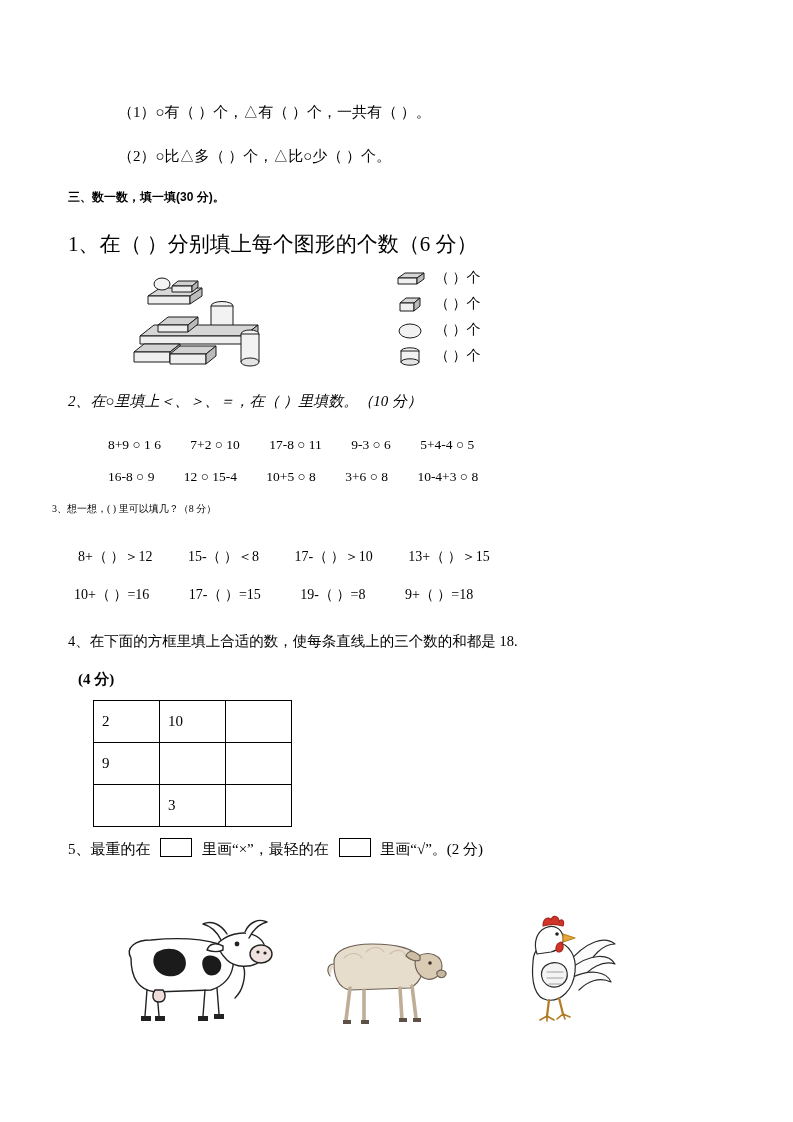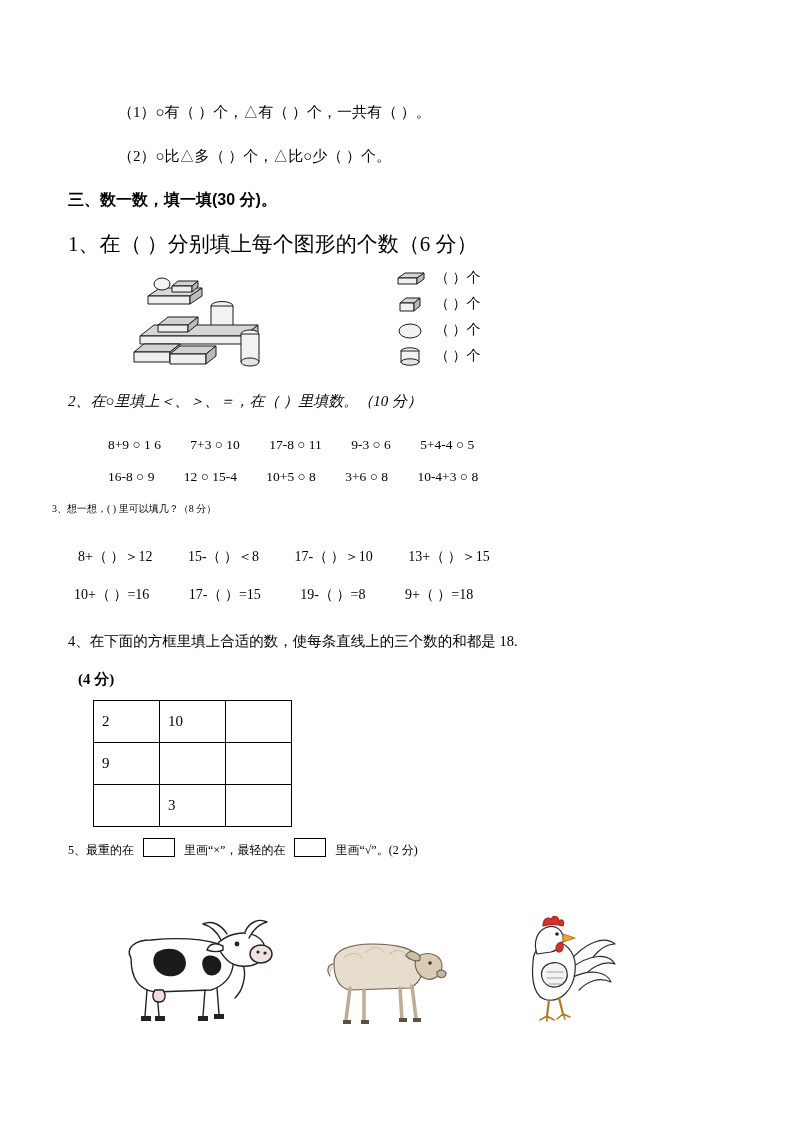--- a/index.html
+++ b/index.html
@@ -117,21 +117,21 @@
 </style>
 </head>
 <body>
 
 <div class="page">
 
   <div class="line" style="left:118px; top:103px; font-size:15px;">（1）○有（        ）个，△有（        ）个，一共有（        ）。</div>
 
   <div class="line" style="left:118px; top:147px; font-size:15px;">（2）○比△多（        ）个，△比○少（        ）个。</div>
 
-  <div class="line sans bold" style="left:68px; top:190px; font-size:16px;">三、数一数，填一填(30 分)。</div>
+  <div class="line sans bold" style="left:68px; top:190px; font-size:12px;">三、数一数，填一填(30 分)。</div>
 
   <div class="line" style="left:68px; top:232px; font-size:21px;">1、在（        ）分别填上每个图形的个数（6 分）</div>
 
   <svg id="shape-figure" viewBox="0 0 220 110">
     <g fill="#ffffff" stroke="#1a1a1a" stroke-width="1" stroke-linejoin="round">
 
       <polygon points="30,34 72,34 84,26 42,26" fill="#d8d8d8"></polygon>
       <polygon points="30,34 72,34 72,42 30,42" fill="#efefef"></polygon>
       <polygon points="72,34 84,26 84,34 72,42" fill="#bdbdbd"></polygon>
 
@@ -206,21 +206,21 @@
         </g>
       </svg>
       <span class="legend-text">（          ）个</span>
     </div>
   </div>
 
   <div class="line" style="left:68px; top:392px; font-size:15px;font-style:italic;">2、在○里填上＜、＞、＝，在（     ）里填数。（10 分）</div>
 
   <div class="cmp-row" style="left:108px; top:437px;">
     <span class="cmp-item">8+9 ○ 1 6</span>
-    <span class="cmp-item">7+3 ○ 10</span>
+    <span class="cmp-item">7+2 ○ 10</span>
     <span class="cmp-item">17-8 ○ 11</span>
     <span class="cmp-item">9-3 ○ 6</span>
     <span class="cmp-item">5+4-4 ○ 5</span>
   </div>
 
   <div class="cmp-row" style="left:108px; top:469px;">
     <span class="cmp-item">16-8 ○ 9</span>
     <span class="cmp-item">12 ○ 15-4</span>
     <span class="cmp-item">10+5 ○ 8</span>
     <span class="cmp-item">3+6 ○ 8</span>
@@ -260,21 +260,21 @@
       <td></td>
     </tr>
     <tr>
       <td></td>
       <td>3</td>
       <td></td>
     </tr>
   </tbody>
     </table>
 
-  <div class="line" style="left:68px; top:838px; font-size:12px;">
+  <div class="line" style="left:68px; top:838px; font-size:15px;">
     <span>5、最重的在</span>
     <span class="boxsq"></span>
     <span>里画“×”，最轻的在</span>
     <span class="boxsq"></span>
     <span>里画“√”。(2 分)</span>
   </div>
 
   <div id="animals">
 
     <svg class="animal" style="left:0px; top:10px;" width="190" height="130" viewBox="0 0 190 130">

